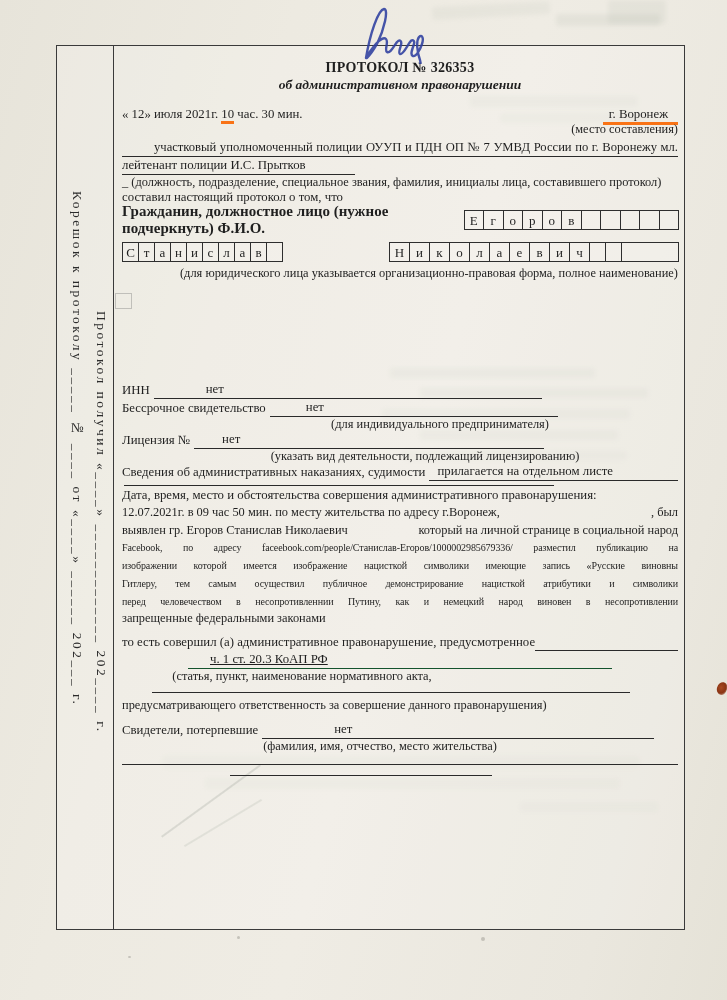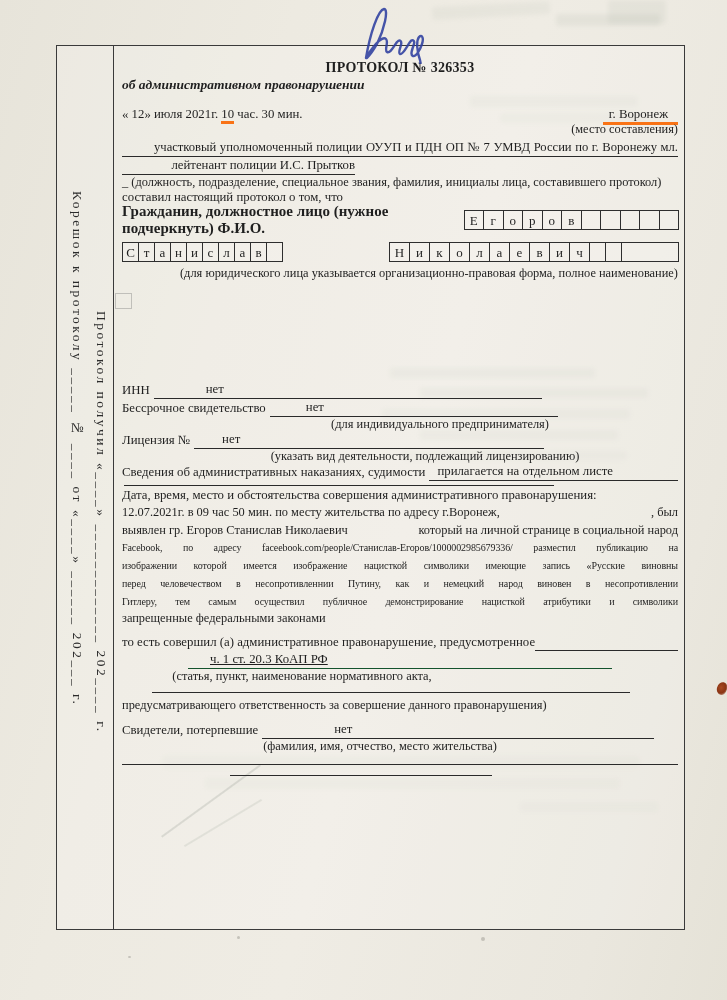--- a/index.html
+++ b/index.html
@@ -25,35 +25,35 @@
     font-size:13.5px;letter-spacing:2.5px;color:#2b2b2b;
   }
   .stub-line1{left:12px;top:145px;}
   .stub-line2{left:36px;top:265px;}
   .content{
     position:absolute;left:57px;top:0;right:0;bottom:0;
     padding:0 6px 0 8px;font-size:12.8px;line-height:17px;
   }
   
   .title{margin-top:14px;text-align:center;font-size:14px;font-weight:bold;line-height:15px;letter-spacing:.3px;}
-  .subtitle{margin-top:2px;font-size:13.5px;font-weight:bold;font-style:italic;line-height:15px;}
+  .subtitle{margin-top:2px;text-align:center;font-size:13.5px;font-weight:bold;font-style:italic;line-height:15px;}
   .row{display:flex;justify-content:space-between;align-items:flex-end;}
   .date-row{margin-top:14px;line-height:16px;}
   .u{border-bottom:3px solid #f97316;}
   .place-name{padding:0 10px 1px 6px;}
   .caption{font-size:12.4px;line-height:14px;color:#242424;}
   .right{text-align:right;}
   .center{text-align:right;}
   .officer1{
     margin-top:3px;padding-left:32px;border-bottom:1px solid #2a2a2a;
     font-size:12.6px;line-height:17px;white-space:nowrap;overflow:hidden;
     text-align:justify;text-align-last:justify;
   }
   .officer2{line-height:17px;}
-  .officer2 .u-span{display:inline-block;min-width:233px;border-bottom:1px solid #2a2a2a;text-align:right;}
+  .officer2 .u-span{display:inline-block;min-width:233px;border-bottom:1px solid #2a2a2a;}
   .plain{line-height:16px;}
   
   .person-row{margin-top:3px;height:24px;align-items:center;}
   .person-label{font-size:15px;font-weight:bold;}
   .cells{display:flex;}
   .cell{
     width:20.5px;height:20px;border:1px solid #2e2e2e;margin-right:-1px;
     display:inline-flex;align-items:center;justify-content:center;
     font-size:13px;box-sizing:border-box;background:rgba(255,255,255,.15);
   }
@@ -254,22 +254,22 @@
       <div class="pflex">
         <span>12.07.2021г. в 09 час 50 мин.   по месту жительства по адресу г.Воронеж,</span>
         <span>, был</span>
       </div>
       <div class="pflex">
         <span>выявлен  гр. Егоров  Станислав Николаевич</span>
         <span>который на личной странице в социальной народ</span>
       </div>
       <div class="pline">Facebook, по адресу faceebook.com/people/Станислав-Егоров/1000002985679336/ разместил публикацию на</div>
       <div class="pline">изображении которой имеется изображение нацисткой символики имеющие запись «Русские виновны</div>
+      <div class="pline">Гитлеру, тем самым осуществил публичное демонстрирование нацисткой атрибутики и символики</div>
       <div class="pline">перед человечеством в несопротивленнии Путину, как и немецкий народ виновен в несопротивлении</div>
-      <div class="pline">Гитлеру, тем самым осуществил публичное демонстрирование нацисткой атрибутики и символики</div>
       <div class="plast">запрещенные федеральными законами</div>
 
       <div class="lead-row">
         <span>то есть совершил (а) административное правонарушение, предусмотренное</span>
         <span class="fill fill-lead"></span>
       </div>
       <div class="article">ч. 1   ст.  20.3   КоАП РФ</div>
       <div class="caption cap-art1">(статья, пункт, наименование нормативного акта,</div>
       <div class="hr2"></div>
       <div class="caption cap-art2">предусматривающего ответственность за совершение данного правонарушения)</div>

